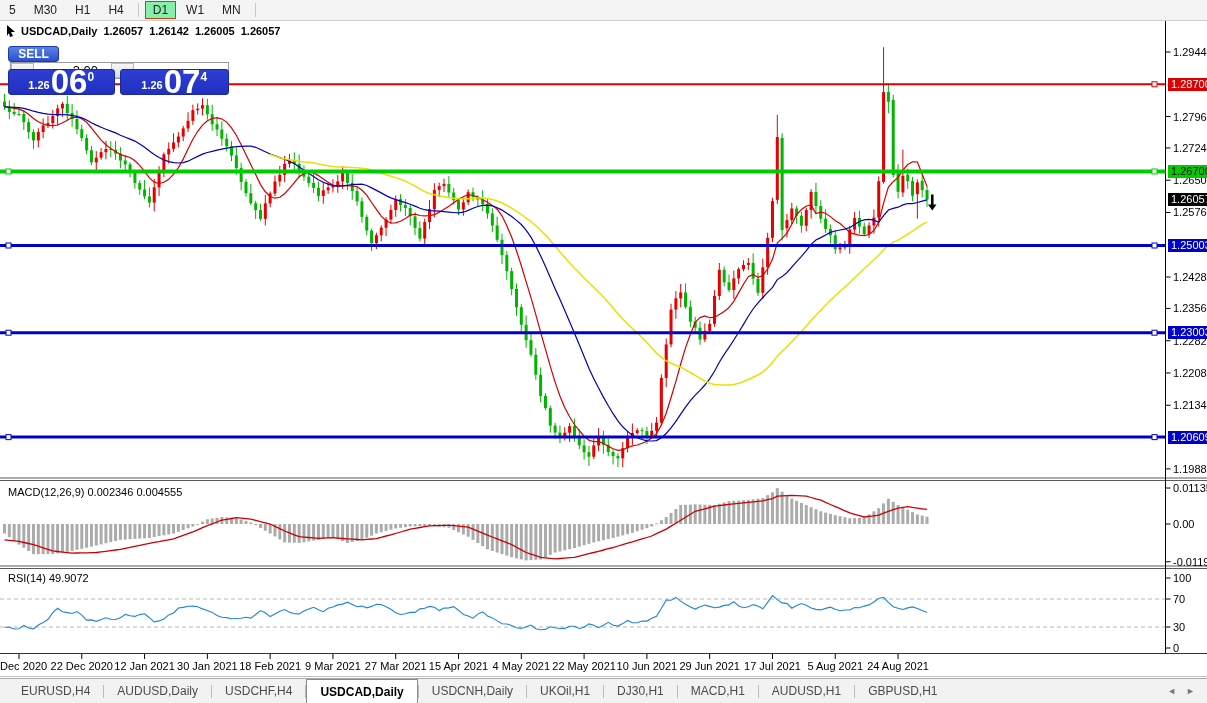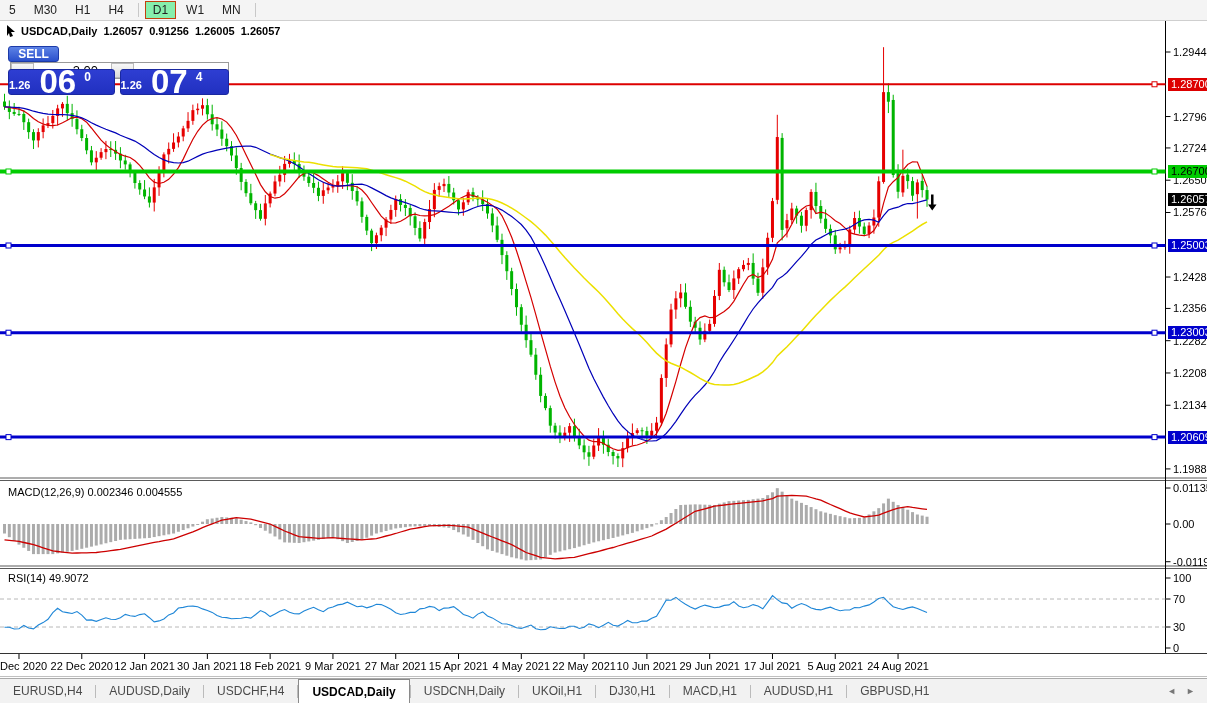--- a/index.html
+++ b/index.html
@@ -17,32 +17,32 @@
   
   #trade-widget{position:absolute;left:8px;top:46px;width:221px;}
   #tw-row1{display:flex;height:20px;flex-direction:column;}
   .tw-btn{background:linear-gradient(#5d83e6,#2b50cc);border:1px solid #1c3aa8;border-radius:3px;color:#fff;font-size:12px;font-weight:bold;display:flex;align-items:center;justify-content:center;cursor:pointer;}
   #tw-sell{width:49px;}
   #tw-buy{width:54px;margin-left:2px;}
   #tw-spin{display:flex;margin-left:2px;height:20px;border:1px solid #9a9a9a;background:#fff;gap:8px;}
   .spin-btn{width:21px;background:linear-gradient(#f8f8f8,#dcdcdc);border:1px solid #bbb;color:#2b50cc;font-size:7px;display:flex;align-items:center;justify-content:center;cursor:pointer;}
   #tw-vol{width:56px;font-size:13px;color:#000;display:flex;align-items:center;justify-content:flex-end;padding-right:5px;}
   #tw-row2{display:flex;margin-top:3px;height:26px;}
-  .tw-price{background:linear-gradient(#2e3ed2,#2130c0);border:1px solid #1a28a0;border-radius:3px;color:#fff;display:flex;align-items:flex-end;justify-content:flex-start;padding-bottom:1px;gap:8px;}
+  .tw-price{background:linear-gradient(#2e3ed2,#2130c0);border:1px solid #1a28a0;border-radius:3px;color:#fff;display:flex;align-items:flex-end;justify-content:center;padding-bottom:1px;}
   #tw-price-sell{width:105px;}
   #tw-price-buy{width:108px;margin-left:5px;}
   .pp-small{font-size:11px;font-weight:bold;margin:0 1px 2px 0;}
   .pp-big{font-size:33px;font-weight:bold;line-height:22px;}
   .pp-sup{font-size:12px;font-weight:bold;align-self:flex-start;margin-top:0px;}
   
   .ind-label{position:absolute;left:8px;font-size:11px;color:#000;}
   
   .pl{position:absolute;left:1168px;width:38px;font-size:11px;padding:1px 0 1px 3px;line-height:11px;}
   
-  #tabbar{position:absolute;left:0;top:678px;width:1207px;height:25px;background:#f2f2f2;border-top:1px solid #aaa;display:flex;align-items:stretch;font-size:12px;color:#4a4a4a;padding-left:0;box-sizing:border-box;}
+  #tabbar{position:absolute;left:0;top:678px;width:1207px;height:25px;background:#f2f2f2;border-top:1px solid #aaa;display:flex;align-items:stretch;font-size:12px;color:#4a4a4a;padding-left:8px;box-sizing:border-box;}
   .tab{display:flex;align-items:center;padding:0 13px;cursor:pointer;white-space:nowrap;position:relative;}
   .tab.active{background:#fff;border:1px solid #8a8a8a;border-bottom:none;color:#000;font-weight:bold;}
   .tab-sep{width:1px;background:#bbb;height:13px;align-self:center;}
   #tab-arrows{margin-left:auto;display:flex;align-items:center;gap:10px;padding-right:12px;color:#777;font-size:9px;}
   #tab-arrows span{cursor:pointer;}
 </style>
 </head>
 <body>
 <div id="app">
 
@@ -745,21 +745,21 @@
       <div class="tb-btn">MN</div>
       <div class="tb-sep"></div>
     </div>
 
 <div id="chart-title">
   <svg width="11" height="13">
         <polygon points="1,12 1,1 9,8 5,8 7,12 4,13 3,9" fill="#000"></polygon>
       </svg>
   <span>USDCAD,Daily</span>
   <span>1.26057</span>
-  <span>0.91256</span>
+  <span>1.26142</span>
   <span>1.26005</span>
   <span>1.26057</span>
 </div>
 
 <div id="trade-widget">
   <div id="tw-row1">
     <div class="tw-btn" id="tw-sell">SELL</div>
     <div id="tw-spin">
       <div class="spin-btn">▼</div>
       <div id="tw-vol">3.00</div>

